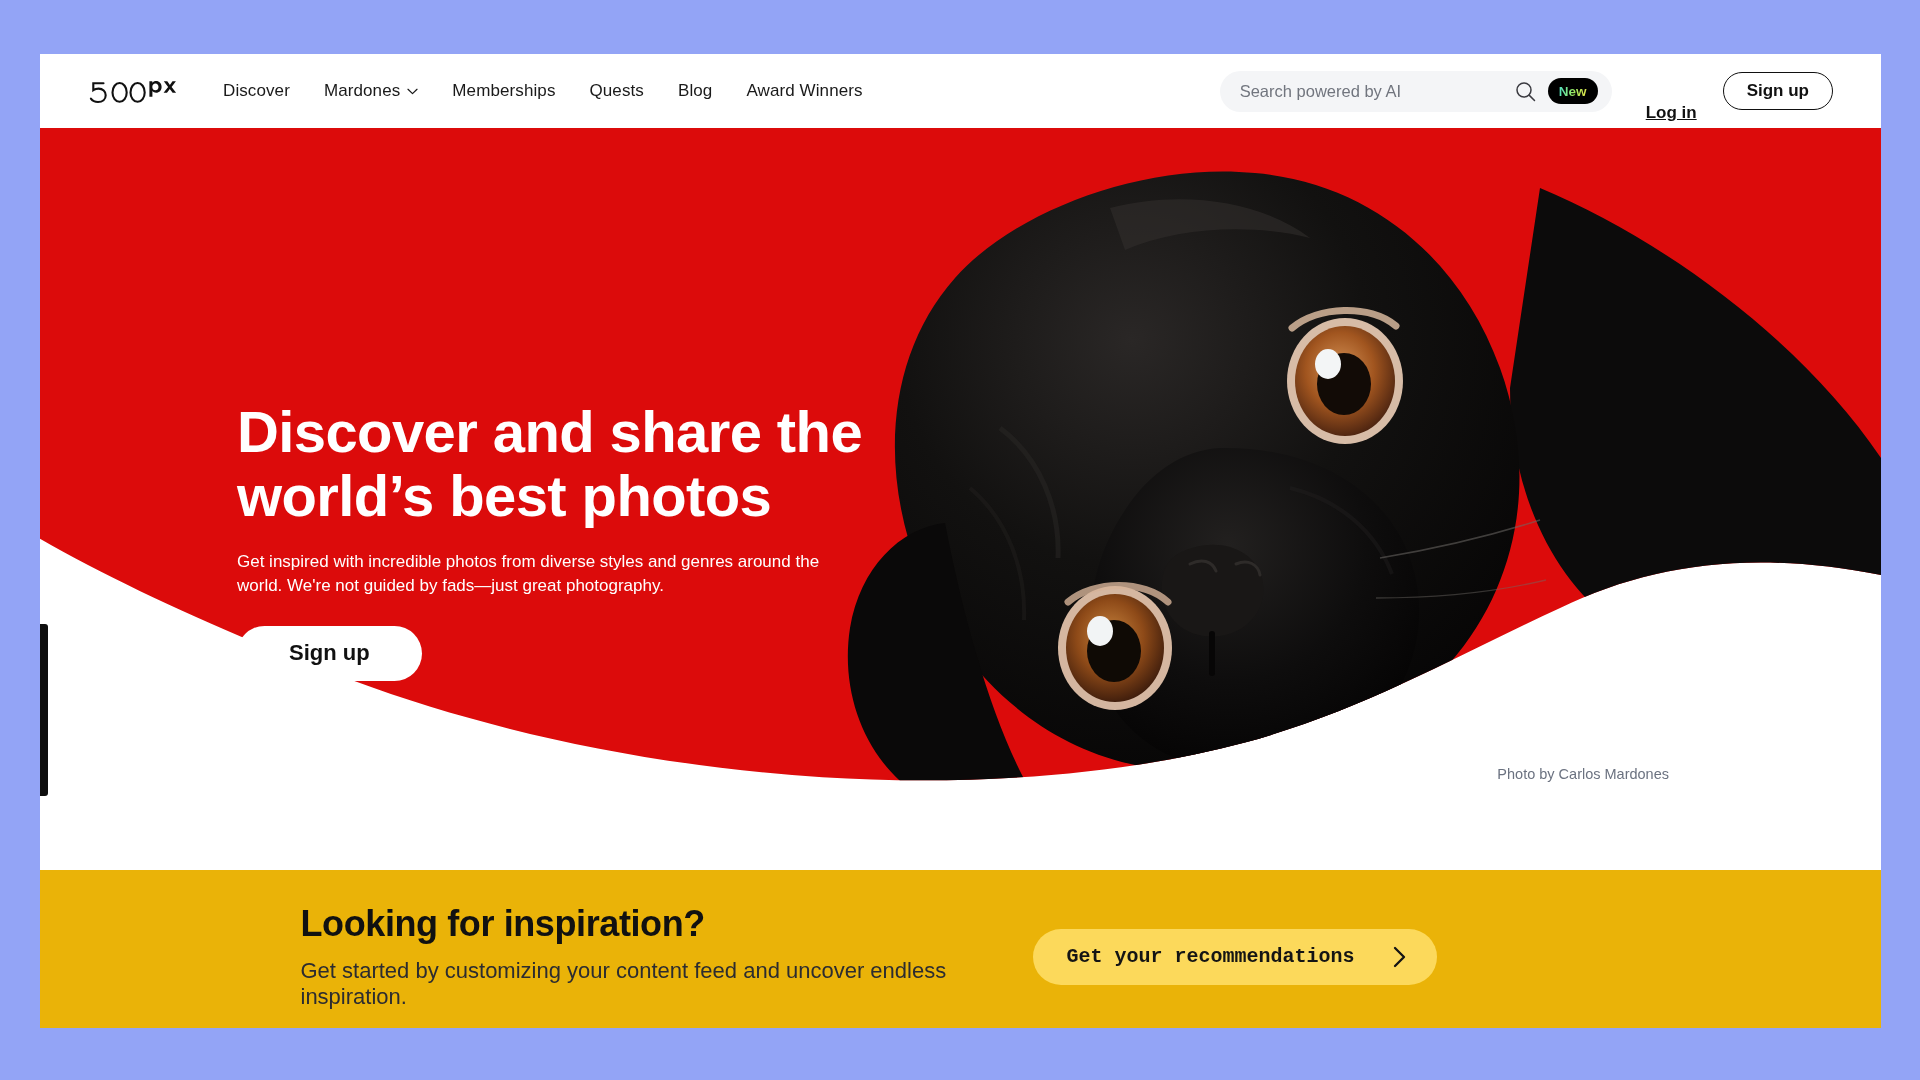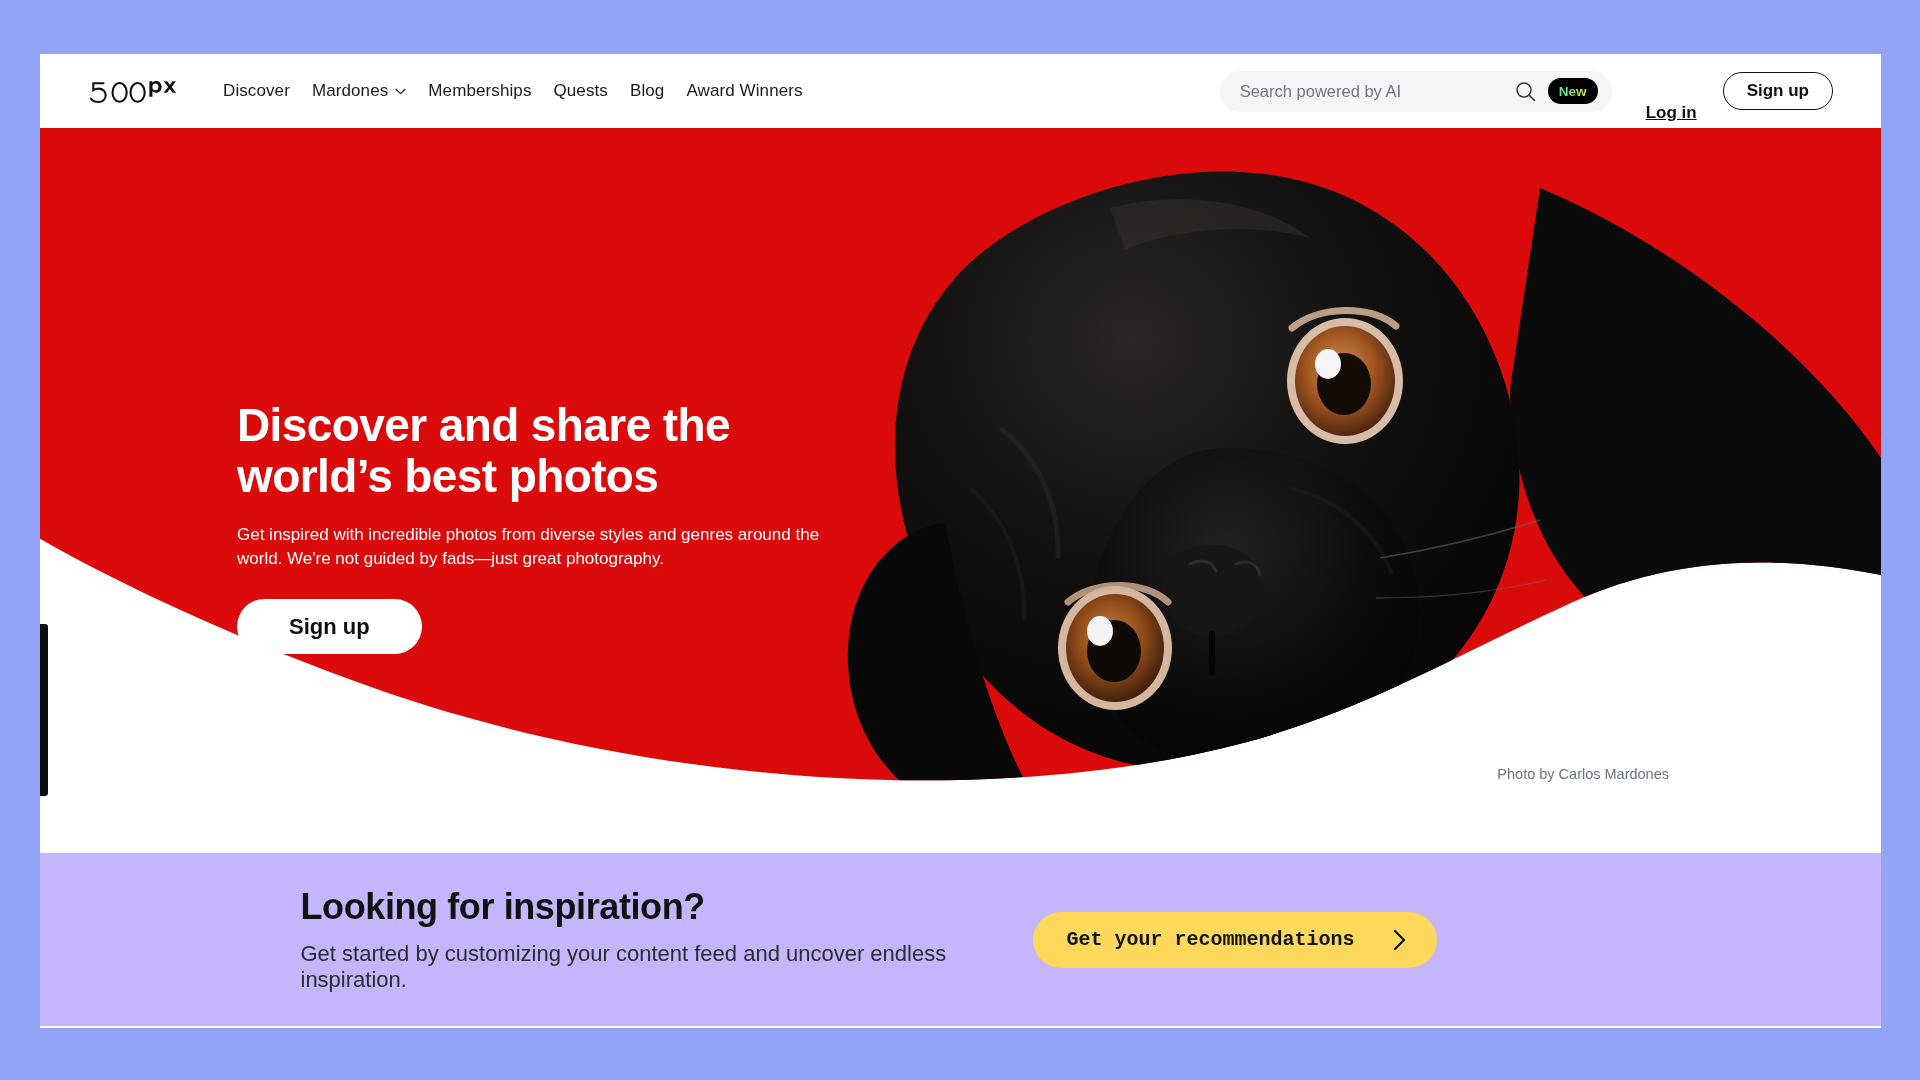--- a/index.html
+++ b/index.html
@@ -31,21 +31,21 @@
   .logo {
     margin-left: 49px;
     width: 92px; height: 26px;
     display: block;
     flex: none;
   }
   .nav {
     display: flex;
     align-items: center;
     margin-left: 42px;
-    gap: 22px;
+    gap: 34px;
   }
   .nav-item {
     font-size: 17px;
     color: #1a1a1a;
     white-space: nowrap;
     display: flex;
     align-items: center;
     gap: 7px;
     cursor: pointer;
     letter-spacing: .1px;
@@ -166,21 +166,21 @@
     z-index: 6;
   }
   .hero-content {
     position: absolute;
     left: 197px; top: 272px;
     width: 640px;
     z-index: 8;
   }
   .hero-title {
     color: #ffffff;
-    font-size: 46px;
+    font-size: 58px;
     font-weight: bold;
     line-height: 1.1;
     letter-spacing: -0.6px;
   }
   .hero-sub {
     margin-top: 22px;
     color: #ffffff;
     font-size: 17px;
     line-height: 1.42;
     max-width: 608px;
@@ -207,23 +207,23 @@
     font-size: 14.5px;
     color: #6b7280;
     z-index: 9;
     white-space: nowrap;
   }
 
   
   .inspiration {
     position: absolute;
     left: 0; right: 0;
-    top: 799px;
+    top: 816px;
     height: 173px;
-    background: #c4b5fd;
+    background: #eab308;
   }
   .insp-inner {
     position: relative;
     height: 100%;
     max-width: 1420px;
     margin: 0 auto;
     padding: 0 50px;
     display: flex;
     align-items: center;
   }

